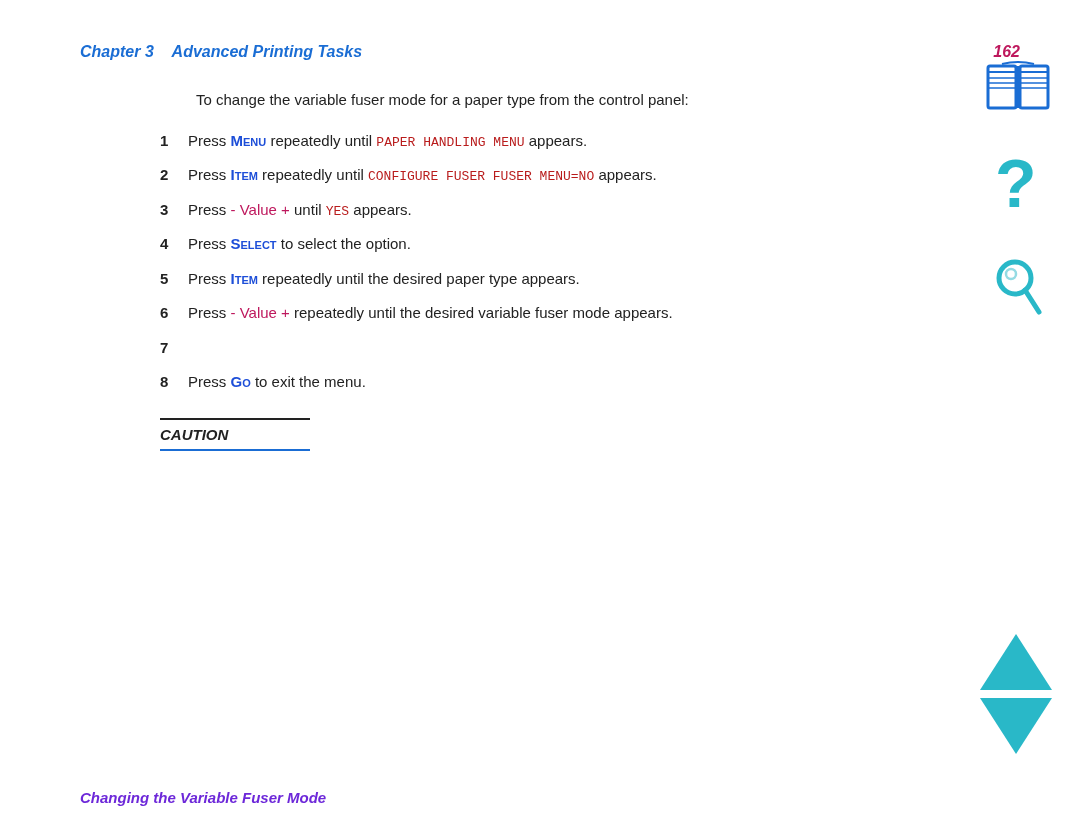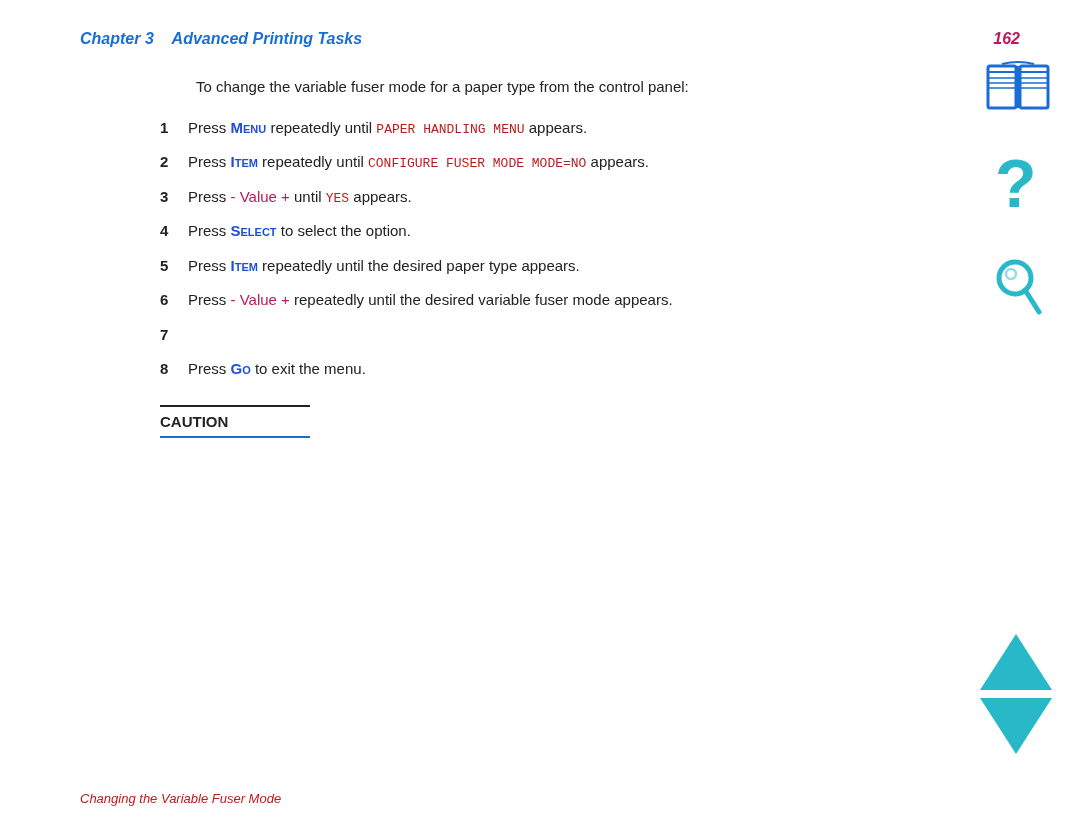--- a/index.html
+++ b/index.html
@@ -11,21 +11,21 @@
       font-size: 15px;
       color: #222;
       position: relative;
       overflow: hidden;
     }
 
     .page-container {
       width: 1080px;
       height: 834px;
       position: relative;
-      padding: 30px 60px 30px 80px;
+      padding: 43px 60px 30px 80px;
     }
 
     
     .header {
       display: flex;
       justify-content: space-between;
       align-items: baseline;
       margin-bottom: 28px;
       border-bottom: none;
     }
@@ -97,20 +97,21 @@
       align-items: flex-start;
     }
     .caution-label-col {
       min-width: 150px;
       border-top: 2px solid #222;
       border-bottom: 2px solid #1a6dd4;
       padding-top: 6px;
       padding-bottom: 6px;
       margin-right: 10px;
       margin-top: 0;
+      font-style: italic;
     }
     .caution-label {
       font-weight: bold;
       font-size: 15px;
       color: #222;
     }
     .caution-text {
       font-size: 15px;
       color: #222;
       line-height: 1.55;
@@ -118,23 +119,23 @@
     }
 
     
     .footer {
       position: absolute;
       bottom: 28px;
       left: 80px;
     }
     .footer-text {
       font-style: italic;
-      font-weight: normal;
-      color: #b91c1c;
-      font-size: 13px;
+      font-weight: bold;
+      color: #6d28d9;
+      font-size: 15px;
     }
 
     
     .sidebar-icons {
       position: absolute;
       right: 28px;
       top: 60px;
       display: flex;
       flex-direction: column;
       align-items: center;
@@ -186,21 +187,21 @@
     <div class="step">
       <span class="step-num">1</span>
       <span class="step-text">
         Press <span class="blue-small-caps">Menu</span> repeatedly until <span class="mono">PAPER HANDLING MENU</span> appears.
       </span>
     </div>
 
     <div class="step">
       <span class="step-num">2</span>
       <span class="step-text">
-        Press <span class="blue-small-caps">Item</span> repeatedly until <span class="mono">CONFIGURE FUSER MODE MODE=NO</span> appears.
+        Press <span class="blue-small-caps">Item</span> repeatedly until <span class="mono">CONFIGURE FUSER FUSER MENU=NO</span> appears.
       </span>
     </div>
 
     <div class="step">
       <span class="step-num">3</span>
       <span class="step-text">
         Press <span class="blue-link">- Value +</span> until <span class="mono">YES</span> appears.
       </span>
     </div>
 

